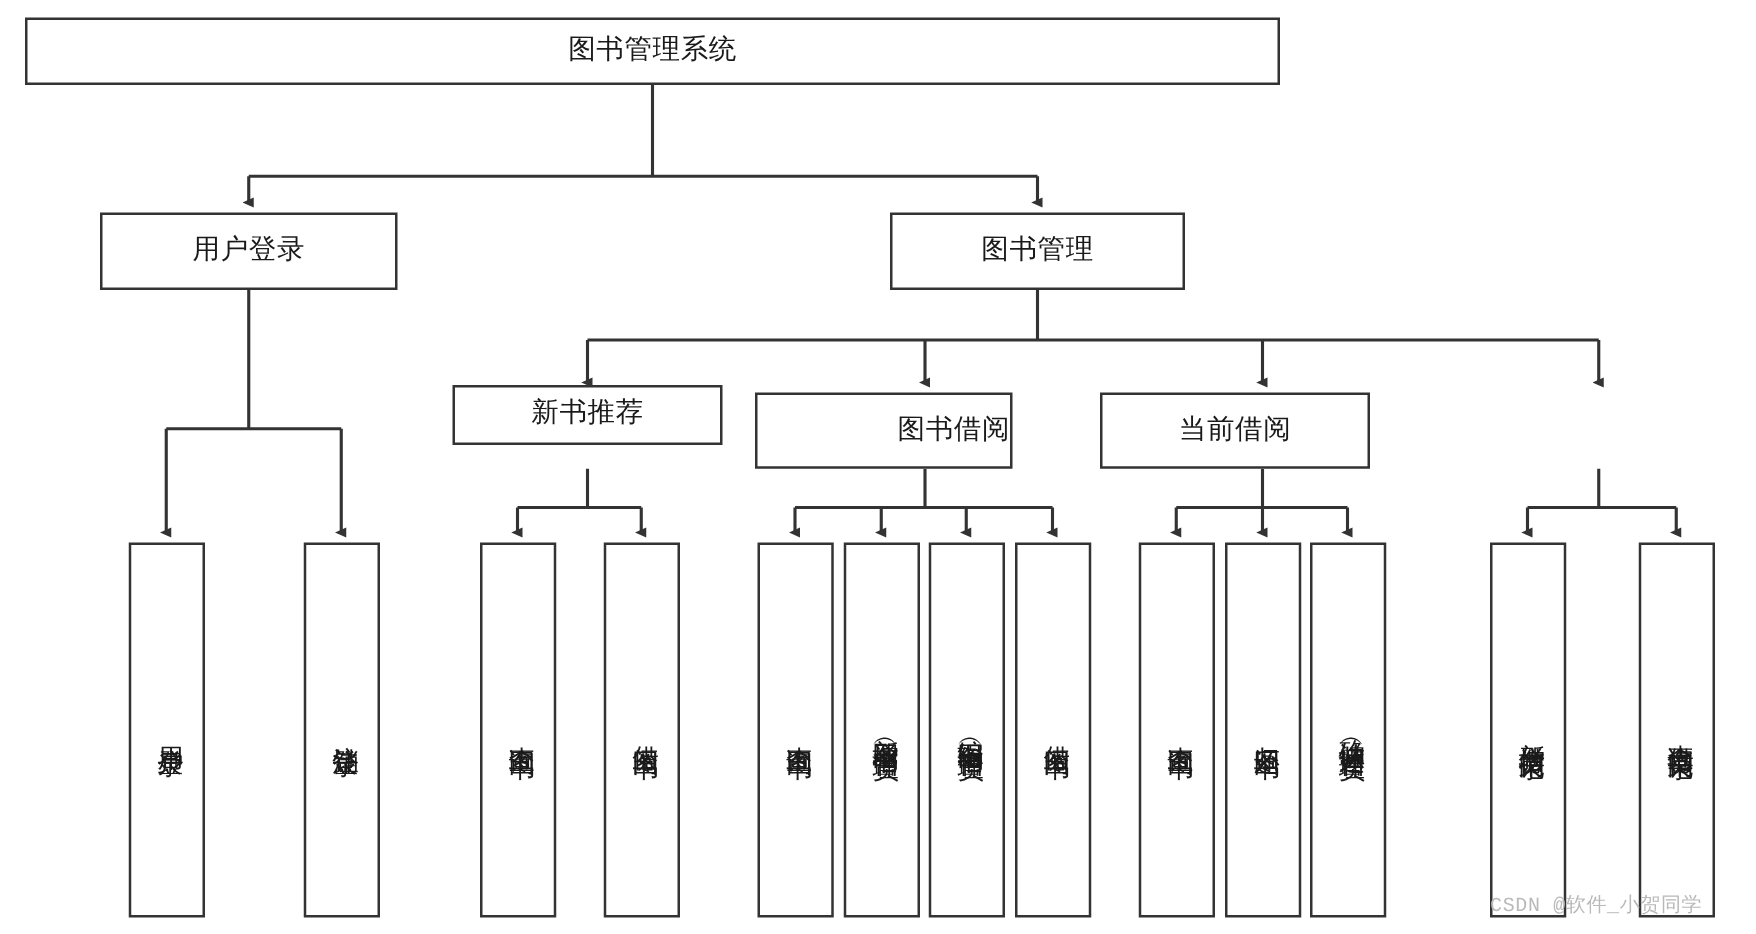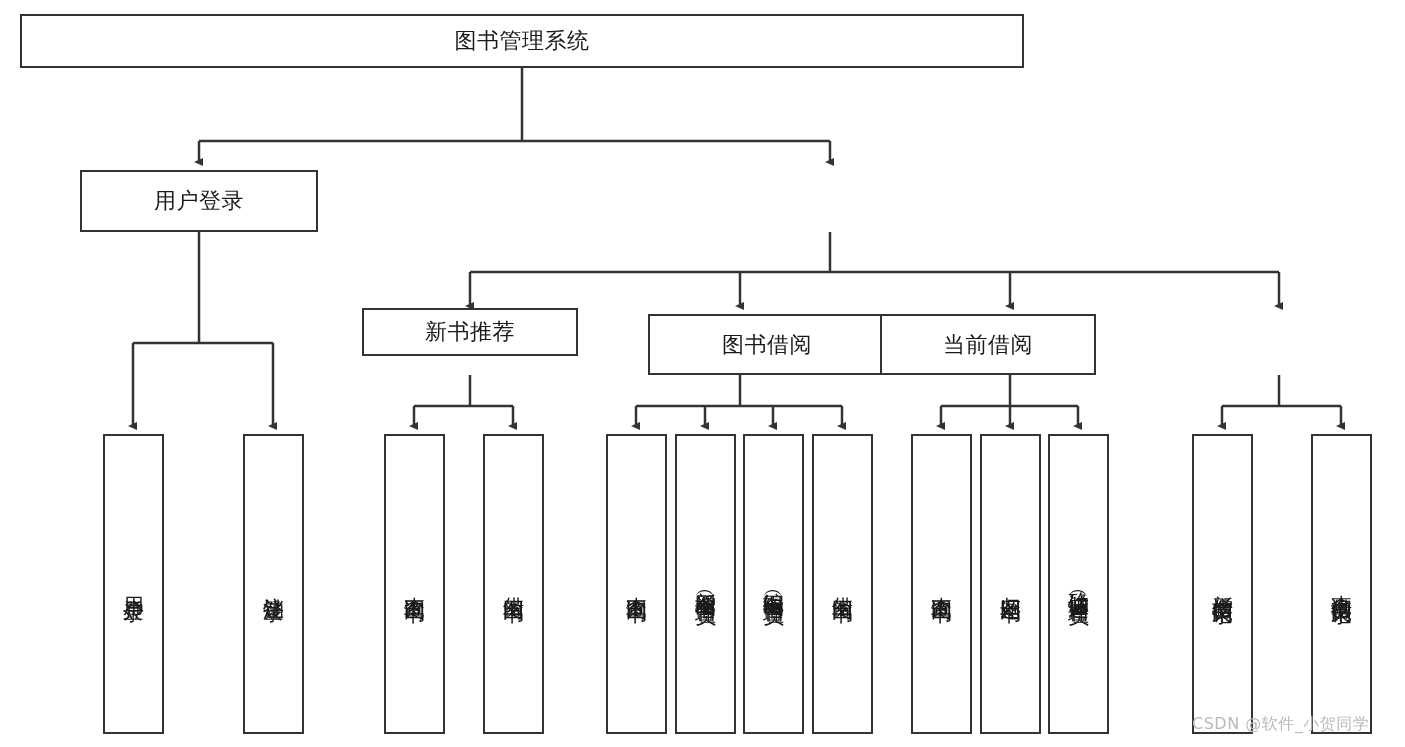--- a/index.html
+++ b/index.html
@@ -9,20 +9,21 @@
   }
   body {
     font-family: "DejaVu Sans", "Liberation Sans", sans-serif;
   }
   #canvas {
     position: relative;
     width: 1405px;
     height: 747px;
     background: #ffffff;
     overflow: hidden;
+    font-family: Liberation Mono, monospace;
   }
   .edges {
     position: absolute;
     left: 0;
     top: 0;
     width: 1405px;
     height: 747px;
     pointer-events: none;
   }
   .node {
@@ -123,25 +124,28 @@
     </g>
   </svg>
 
   <div class="node horiz" style="left:20px; top:14px; width:1004px; height:54px;">
     <span class="txt">图书管理系统</span>
   </div>
 
   <div class="node horiz" style="left:80px; top:170px; width:238px; height:62px;">
     <span class="txt">用户登录</span>
   </div>
+  <div class="node horiz" style="left:712px; top:170px; width:236px; height:62px;">
+    <span class="txt">图书管理</span>
+  </div>
 
   <div class="node horiz" style="left:362px; top:308px; width:216px; height:48px;">
     <span class="txt">新书推荐</span>
   </div>
-  <div class="node horiz" style="left:648px; top:314px; width:238px; height:61px;">
+  <div class="node horiz" style="left:604px; top:314px; width:206px; height:61px;justify-content:flex-end;">
     <span class="txt">图书借阅</span>
   </div>
   <div class="node horiz" style="left:880px; top:314px; width:216px; height:61px;">
     <span class="txt">当前借阅</span>
   </div>
 
   <div class="node vert" style="left:103px; top:434px; width:61px; height:300px;">
     <span class="txt">用户登录</span>
   </div>
   <div class="node vert" style="left:243px; top:434px; width:61px; height:300px;">

